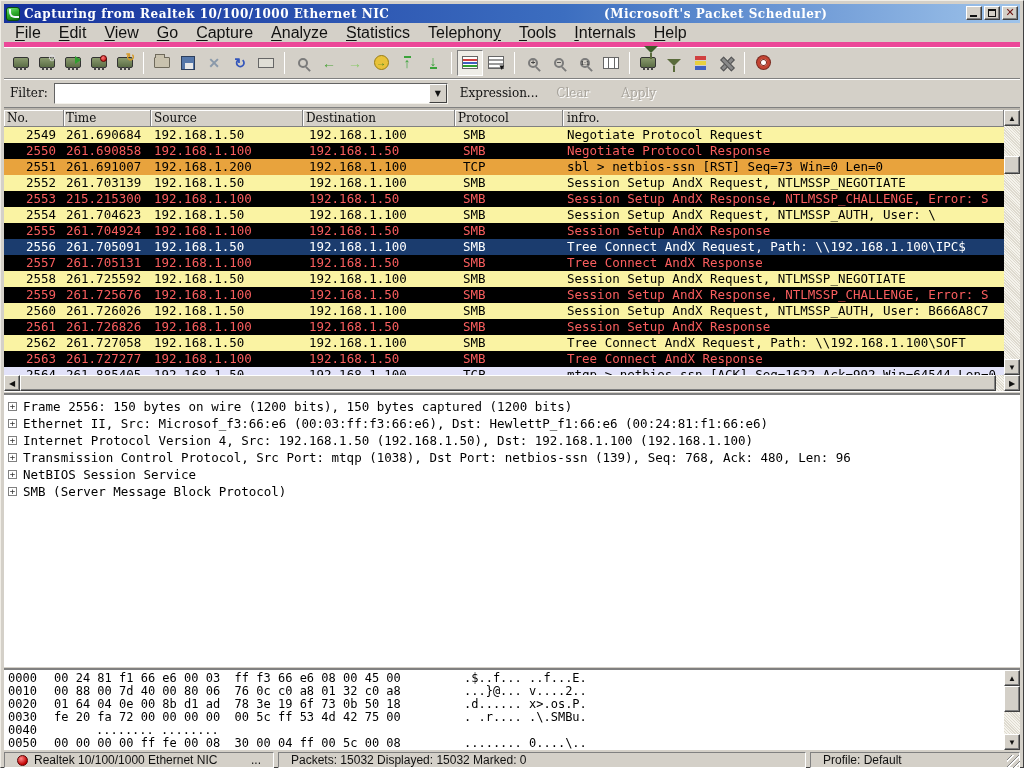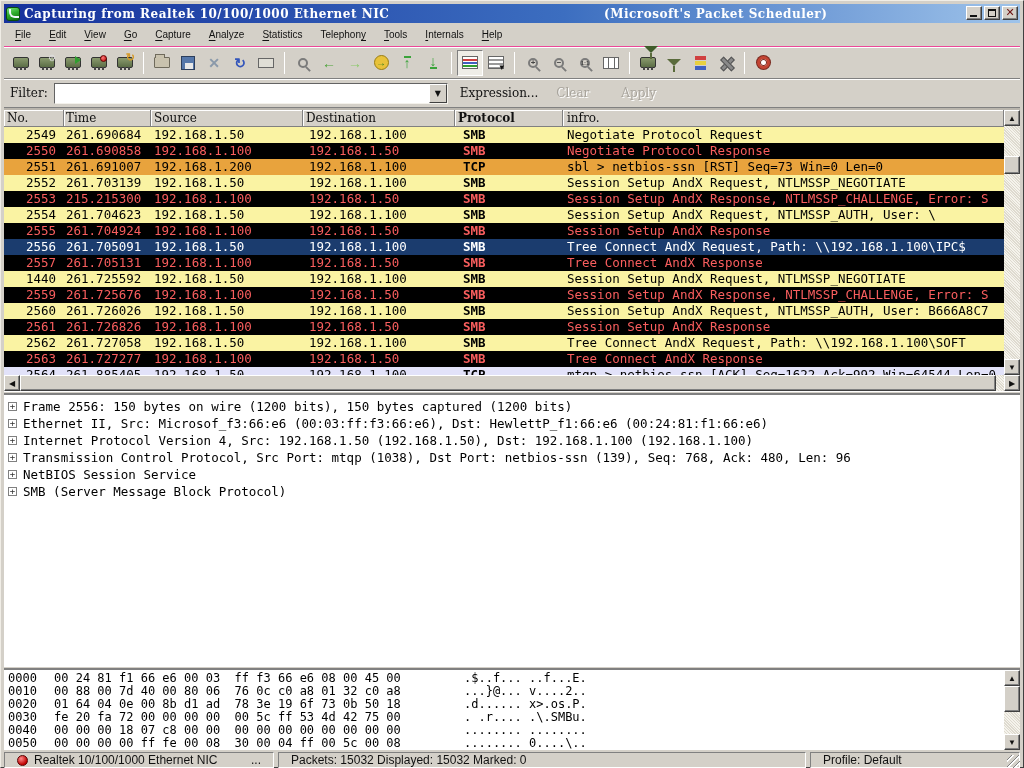--- a/index.html
+++ b/index.html
@@ -27,22 +27,22 @@
     text-align:center; color:#1a1a1a; position:relative;
     border:1px solid; border-color:#fff #404040 #404040 #fff; box-shadow:inset -1px -1px 0 #808080; }
   .glyph-min { position:absolute; left:3px; bottom:2px; width:7px; height:2px; background:#111; }
   .glyph-restore { position:absolute; left:3px; top:2px; width:8px; height:8px;
     border:1px solid #111; border-top:2px solid #111; background:#d4d0c8; }
   .glyph-close { font-family:"DejaVu Sans", sans-serif; font-weight:bold; font-size:11px;
     color:#6b0f0f; line-height:12px; }
 
   
   .menubar { height:24px; flex:0 0 24px; display:flex; align-items:center;
-    font-size:10px; color:#111; padding-left:2px;
-    border-bottom:1px solid #ec4899; box-shadow:0 1px 0 #fff; }
+    font-size:16px; color:#111; padding-left:2px;
+    border-bottom:5px solid #ec4899; box-shadow:0 1px 0 #fff; }
   .menu-item { padding:3px 9px; cursor:default; }
   .menu-item u { text-underline-offset:2px; }
 
   
   .toolbar { height:32px; flex:0 0 32px; display:flex; align-items:center; padding:2px 4px;
     border-bottom:1px solid #808080; box-shadow:0 1px 0 #fff; }
   .tb-sep { width:1px; height:22px; background:#808080; border-right:1px solid #fff; margin:0 5px; }
   .tb { width:26px; height:26px; display:flex; align-items:center; justify-content:center;
     border:1px solid transparent; position:relative; }
   .tb.pressed { border-color:#808080 #fff #fff #808080; background:#efede7; }
@@ -109,21 +109,21 @@
     font-family:"DejaVu Serif", serif; font-size:12px; color:#111; }
   .hcell { border-right:1px solid #808080; border-bottom:1px solid #808080;
     box-shadow:inset 1px 1px 0 #fff; padding:1px 0 0 3px; white-space:nowrap; overflow:hidden; }
   .rows { flex:1; overflow:hidden; background:#fff; }
   .prow { height:16px; display:flex; font-family:"DejaVu Sans Mono", monospace; font-size:12.5px;
     line-height:16px; white-space:nowrap; }
   .c-no { width:60px; flex:0 0 60px; text-align:right; padding-right:8px; }
   .c-time { width:87px; flex:0 0 87px; padding-left:2px; }
   .c-src { width:152px; flex:0 0 152px; padding-left:3px; }
   .c-dst { width:152px; flex:0 0 152px; padding-left:6px; }
-  .c-proto { width:108px; flex:0 0 108px; padding-left:8px;font-weight:bold; }
+  .c-proto { width:108px; flex:0 0 108px; padding-left:8px; }
   .c-info { flex:1; padding-left:4px; overflow:hidden; }
   .row-req  { background:#faf3a3; color:#000; }
   .row-resp { background:#000000; color:#f95e5e; }
   .row-rst  { background:#e8a33d; color:#000; }
   .row-sel  { background:#1b3c6e; color:#ffffff; }
   .row-ack  { background:#e2e2f9; color:#000; }
 
   
   .sb-track { background:#ece9e0;
     background-image:repeating-linear-gradient(45deg,#f5f3ec 0 1px,#dedacf 1px 2px); }
@@ -446,21 +446,21 @@
           </div>
           <div class="prow row-resp">
             <div class="c-no">2557</div>
             <div class="c-time">261.705131</div>
             <div class="c-src">192.168.1.100</div>
             <div class="c-dst">192.168.1.50</div>
             <div class="c-proto">SMB</div>
             <div class="c-info">Tree Connect AndX Response</div>
           </div>
           <div class="prow row-req">
-            <div class="c-no">1440</div>
+            <div class="c-no">2558</div>
             <div class="c-time">261.725592</div>
             <div class="c-src">192.168.1.50</div>
             <div class="c-dst">192.168.1.100</div>
             <div class="c-proto">SMB</div>
             <div class="c-info">Session Setup AndX Request, NTLMSSP_NEGOTIATE</div>
           </div>
           <div class="prow row-resp">
             <div class="c-no">2559</div>
             <div class="c-time">261.725676</div>
             <div class="c-src">192.168.1.100</div>
@@ -552,21 +552,21 @@
     </div>
 
   <div class="sash"></div>
 
   <div class="hexpane">
     <div>
         <div class="hexline"><span class="hx-off">0000</span><span class="hx-bytes">00 24 81 f1 66 e6 00 03  ff f3 66 e6 08 00 45 00</span><span class="hx-ascii">.$..f... ..f...E.</span></div>
         <div class="hexline"><span class="hx-off">0010</span><span class="hx-bytes">00 88 00 7d 40 00 80 06  76 0c c0 a8 01 32 c0 a8</span><span class="hx-ascii">...}@... v....2..</span></div>
         <div class="hexline"><span class="hx-off">0020</span><span class="hx-bytes">01 64 04 0e 00 8b d1 ad  78 3e 19 6f 73 0b 50 18</span><span class="hx-ascii">.d...... x&gt;.os.P.</span></div>
         <div class="hexline"><span class="hx-off">0030</span><span class="hx-bytes">fe 20 fa 72 00 00 00 00  00 5c ff 53 4d 42 75 00</span><span class="hx-ascii">. .r.... .\.SMBu.</span></div>
-        <div class="hexline"><span class="hx-off">0040</span><span class="hx-bytes">00 00 00 18 07 c8 00 00  00 00 00 00 00 00 00 00</span><span class="hx-ascii">........ ........</span></div>
+        <div class="hexline"><span class="hx-off">0040</span><span class="hx-ascii">........ ........</span></div>
         <div class="hexline"><span class="hx-off">0050</span><span class="hx-bytes">00 00 00 00 ff fe 00 08  30 00 04 ff 00 5c 00 08</span><span class="hx-ascii">........ 0....\..</span></div>
       </div>
     <div class="hex-vsb sb-track">
       <div class="sb-btn" style="top:0; left:0;"><span>▲</span></div>
       <div class="sb-thumb" style="top:16px; left:0; width:16px; height:26px;"></div>
       <div class="sb-btn" style="bottom:0; left:0;"><span>▼</span></div>
     </div>
   </div>
 
   <div class="statusbar">

